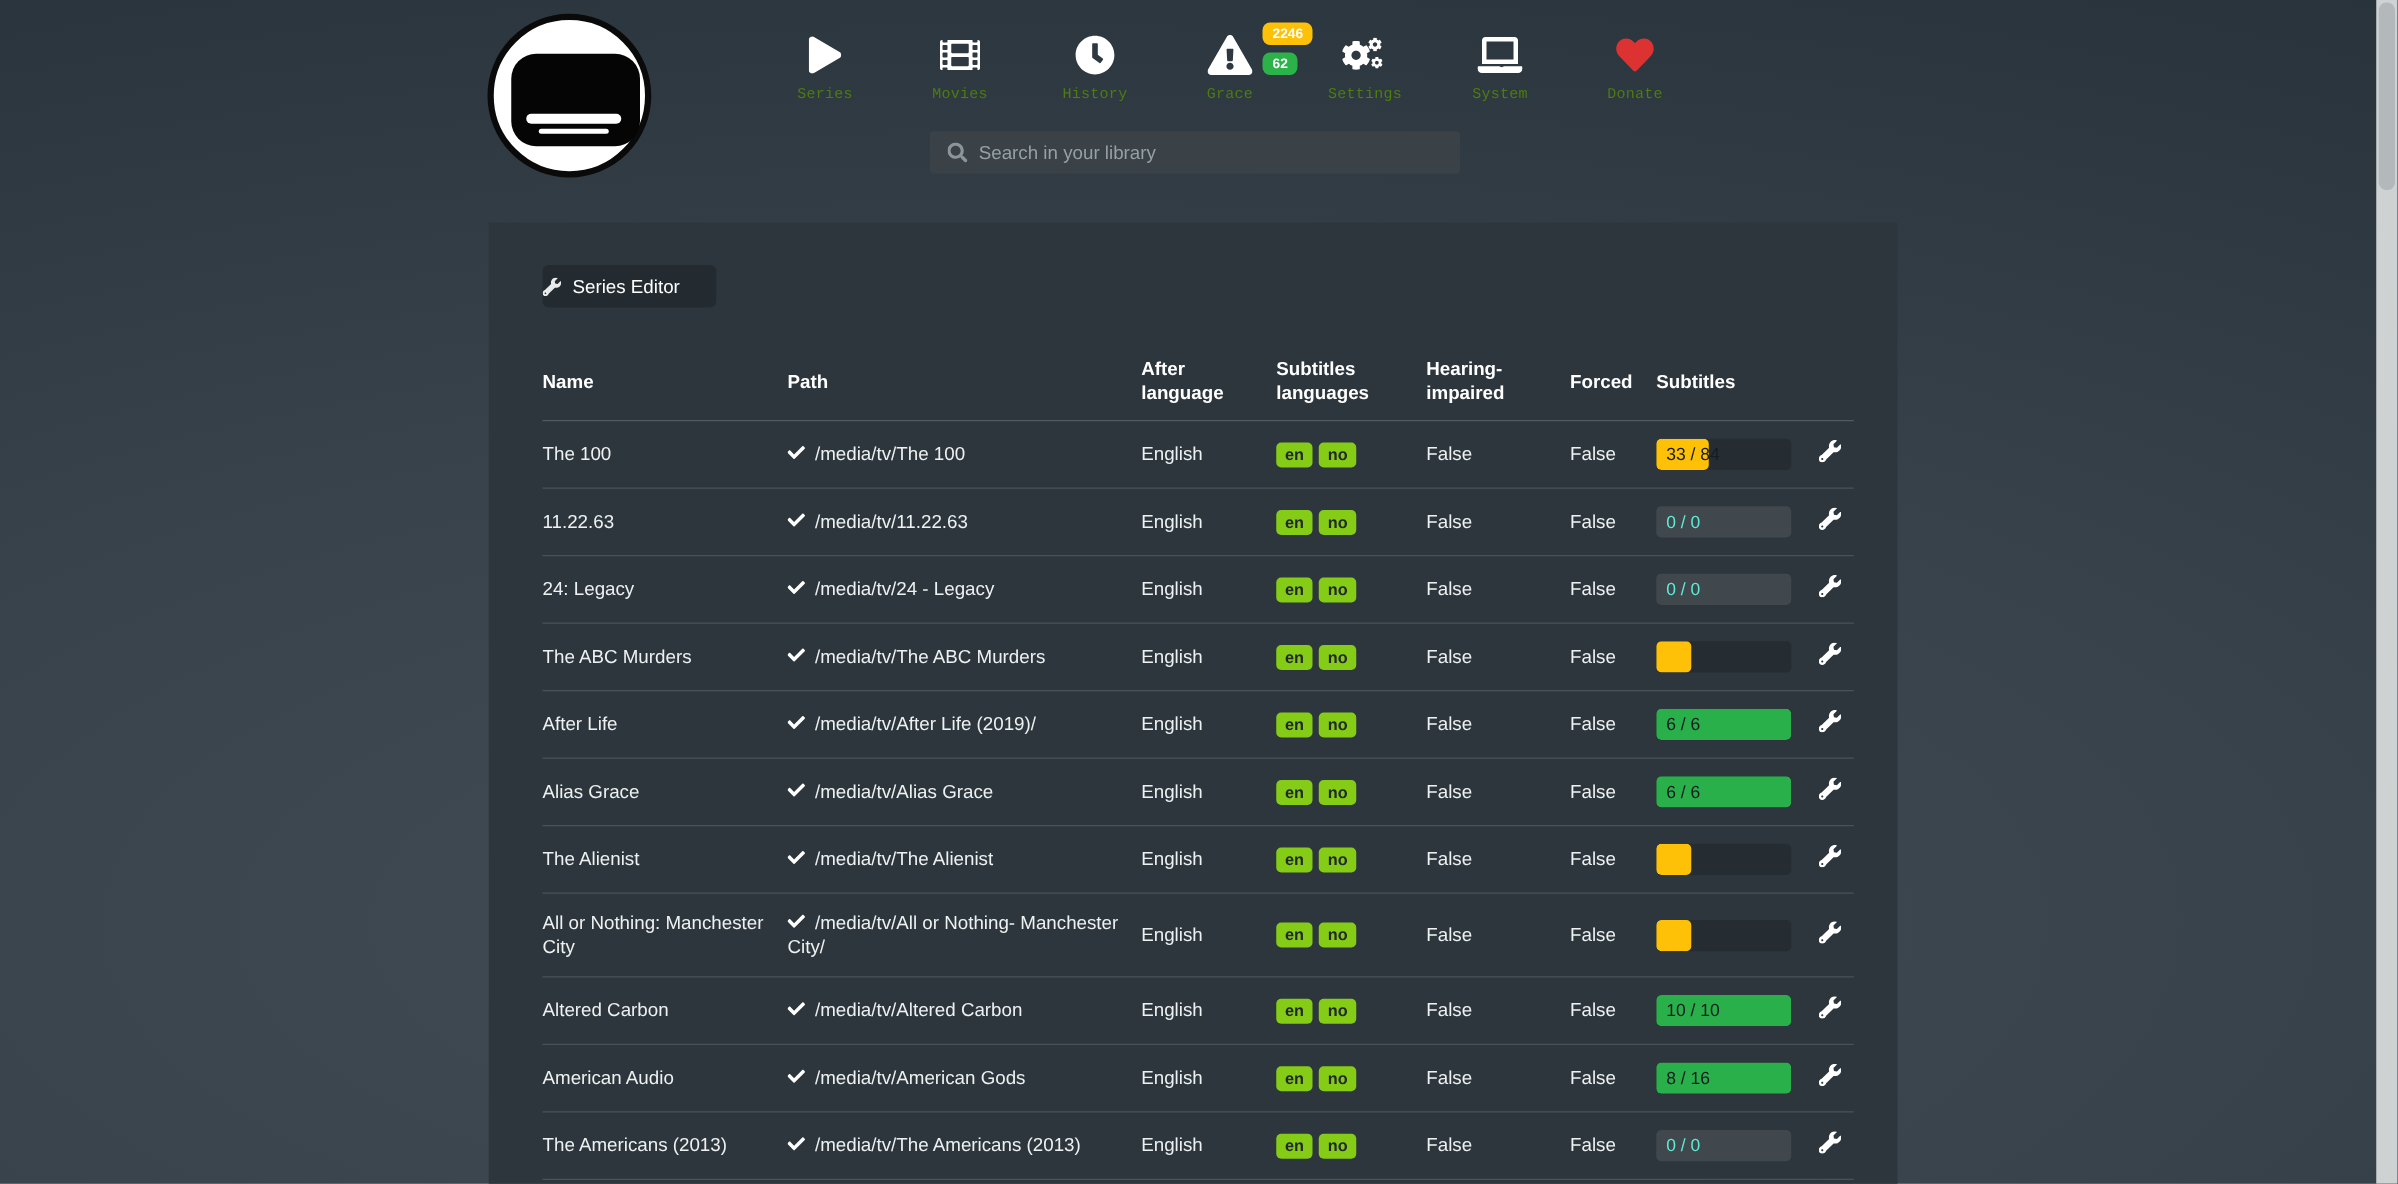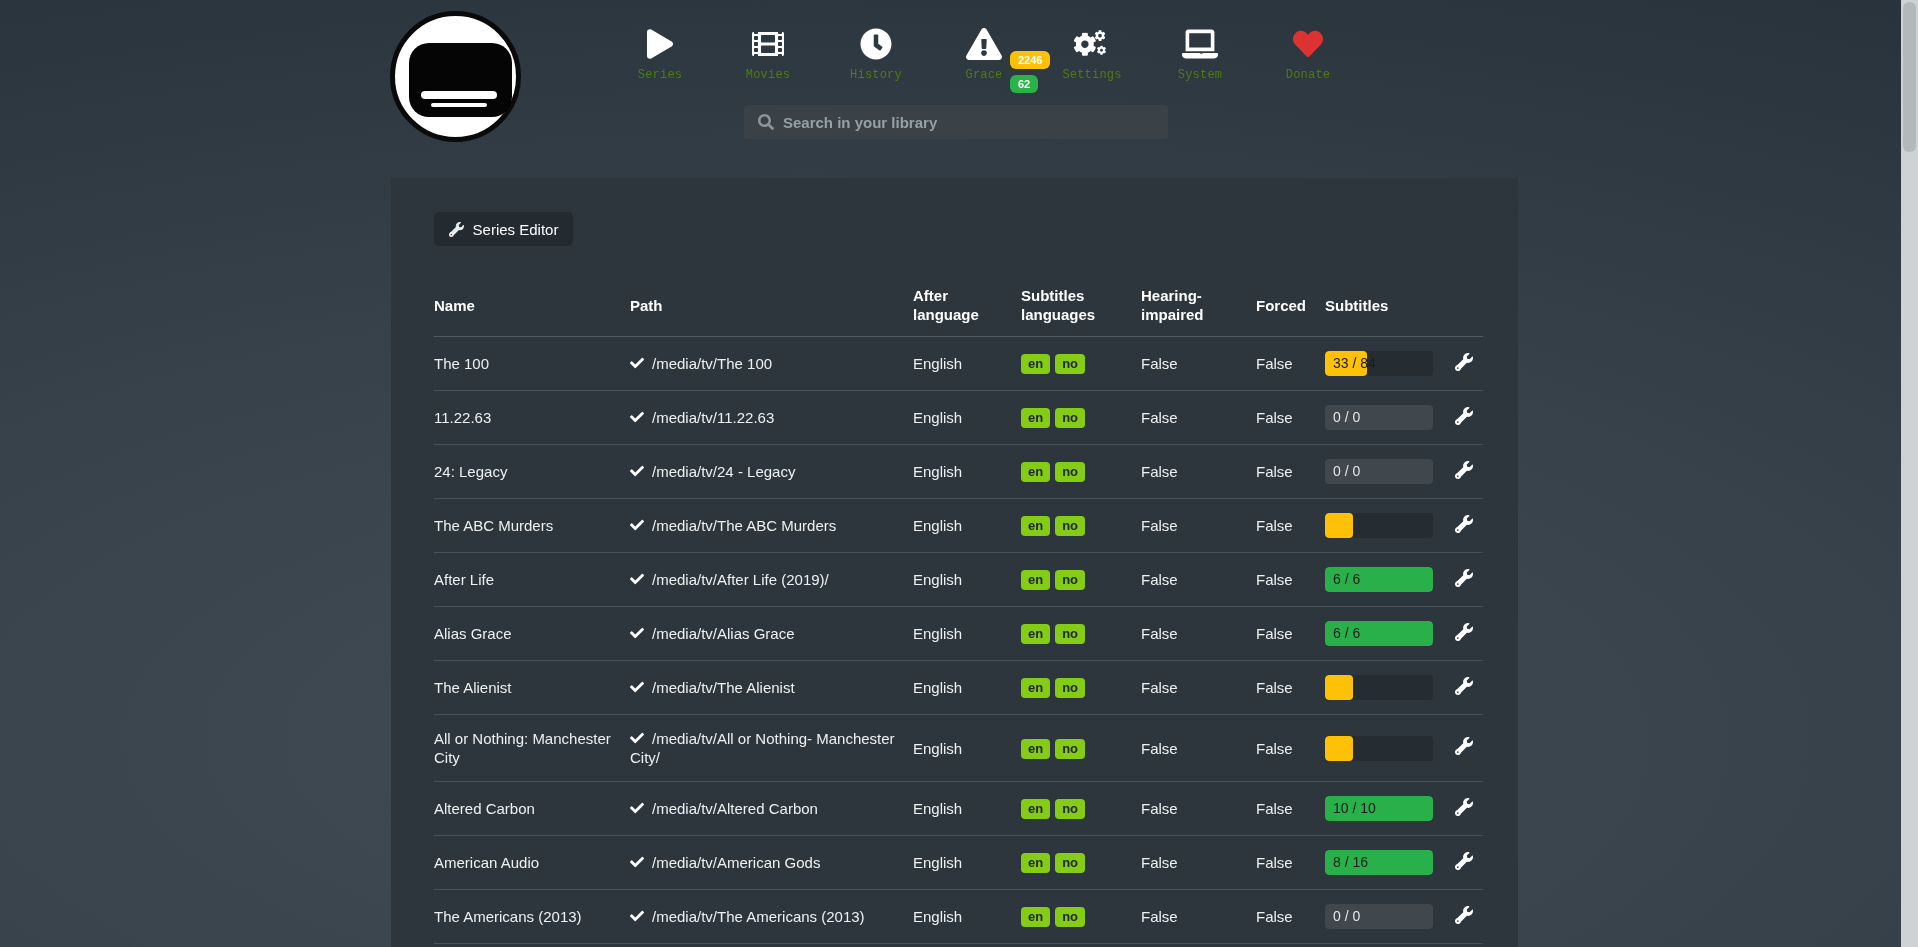--- a/index.html
+++ b/index.html
@@ -23,43 +23,43 @@
   .logo .line1 { position:absolute; left:12px; top:48px; width:76px; height:8px; background:#fff; border-radius:4px; }
   .logo .line2 { position:absolute; left:22px; top:60px; width:56px; height:4px; background:#fff; border-radius:2px; }
 
   .nav { position:absolute; left:606px; top:24px; display:flex; }
   .nav-item { width:108px; text-align:center; cursor:pointer; position:relative; }
   .nav-icon { height:40px; display:flex; align-items:center; justify-content:center; }
   .nav-icon svg { fill:#fff; }
   .nav-label { font-size:12px; color:#4d7c0f; margin-top:4px; letter-spacing:.2px;font-family:Liberation Mono, monospace; }
   .nav-badges { position:absolute; left:80px; top:-6px; display:flex; flex-direction:column; align-items:flex-start; gap:6px; }
   .pill { border-radius:6px; color:#fff; font-size:11px; font-weight:bold; padding:3px 8px; line-height:12px; }
-  .pill.warn { background:#ffc107;margin-top:33px; }
+  .pill.warn { background:#ffc107; }
   .pill.ok   { background:#2bb34a; }
 
   .search-box {
     position:absolute; left:744px; top:105px; width:424px; height:34px;
     background:#3a4247; border-radius:3px; display:flex; align-items:center; padding:0 10px;
   }
   .search-box svg { fill:#8b959c; margin:0 9px 0 4px; }
   .search-box input {
     flex:1; background:transparent; border:none; outline:none;
-    font-family:inherit; font-size:15px; color:#d3dadd;font-weight:bold;
+    font-family:inherit; font-size:15px; color:#d3dadd;
   }
   .search-box input::placeholder { color:#95a0a7; }
 
   
   .panel {
     position:absolute; left:391px; top:178px; width:1127px; height:860px;
     background:#2d363c; padding:34px 35px 0 43px;
   }
   .editor-btn {
     width:139px; height:34px; background:#232b31; border:none; border-radius:5px;
     color:#fff; font-family:inherit; font-size:15px; display:flex; align-items:center;
-    justify-content:center; gap:9px; cursor:pointer;
+    gap:9px; cursor:pointer;
   }
   .editor-btn svg { fill:#e8eaeb; }
 
   table { border-collapse:collapse; table-layout:fixed; width:1049px; margin-top:28px; }
   th {
     text-align:left; font-size:15px; font-weight:bold; color:#fff;
     padding:12px 10px 12px 0; vertical-align:middle; line-height:19px;
   }
   thead tr { border-bottom:1px solid rgba(255,255,255,0.18); }
   tbody tr + tr { border-top:1px solid rgba(255,255,255,0.14); }
@@ -76,21 +76,21 @@
   }
 
   .progress { position:relative; width:108px; height:25px; border-radius:4px; background:#262d32; overflow:hidden; }
   .progress .fill { position:absolute; left:0; top:0; bottom:0; border-radius:4px; }
   .progress.warning .fill { background:#ffc107; }
   .progress.success .fill { background:#2ab04a; }
   .progress.disabled { background:#40484e; }
   .progress .ptext {
     position:absolute; left:8px; top:0; line-height:25px; font-size:14px; color:#171c20;
   }
-  .progress.disabled .ptext { color:#e5e5e5;text-align:right; }
+  .progress.disabled .ptext { color:#5eead4;text-align:right; }
 
   .row-wrench { background:none; border:none; cursor:pointer; padding:0; }
   .row-wrench svg { fill:#fff; }
 
   
   .scrollbar { position:absolute; right:0; top:0; width:17px; height:947px; background:#cfd2d3; }
   .scroll-thumb { position:absolute; left:2px; top:2px; width:13px; height:150px; background:#b3b8ba; border-radius:6px; }
 </style>
 </head>
 <body>

